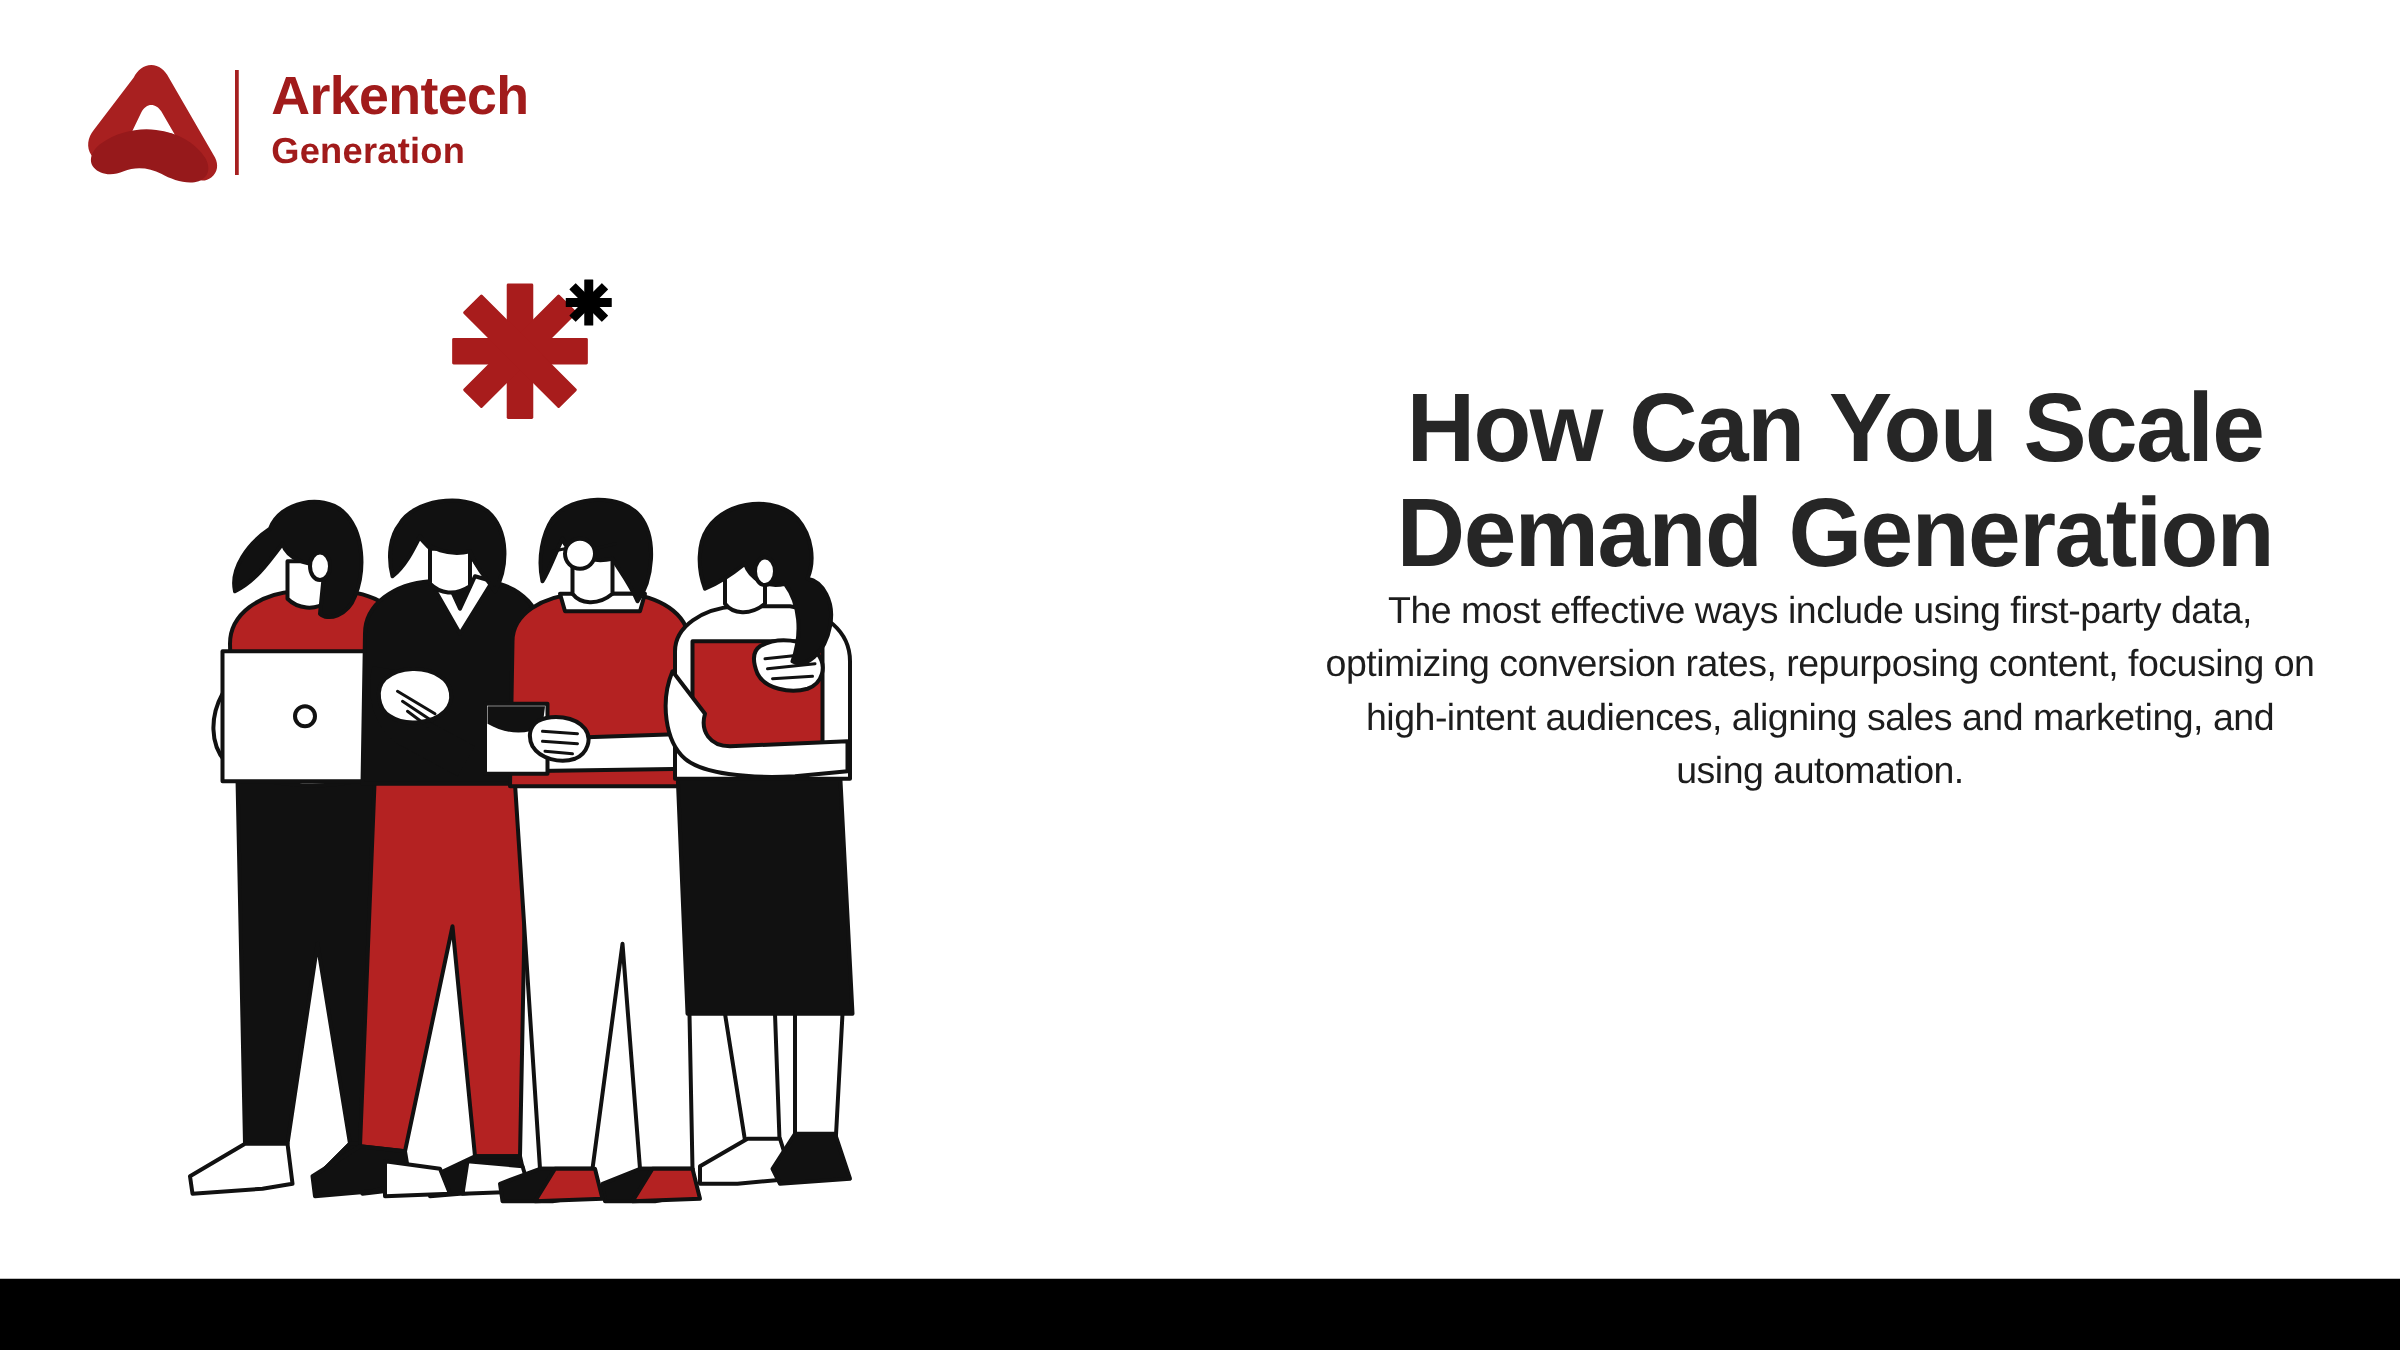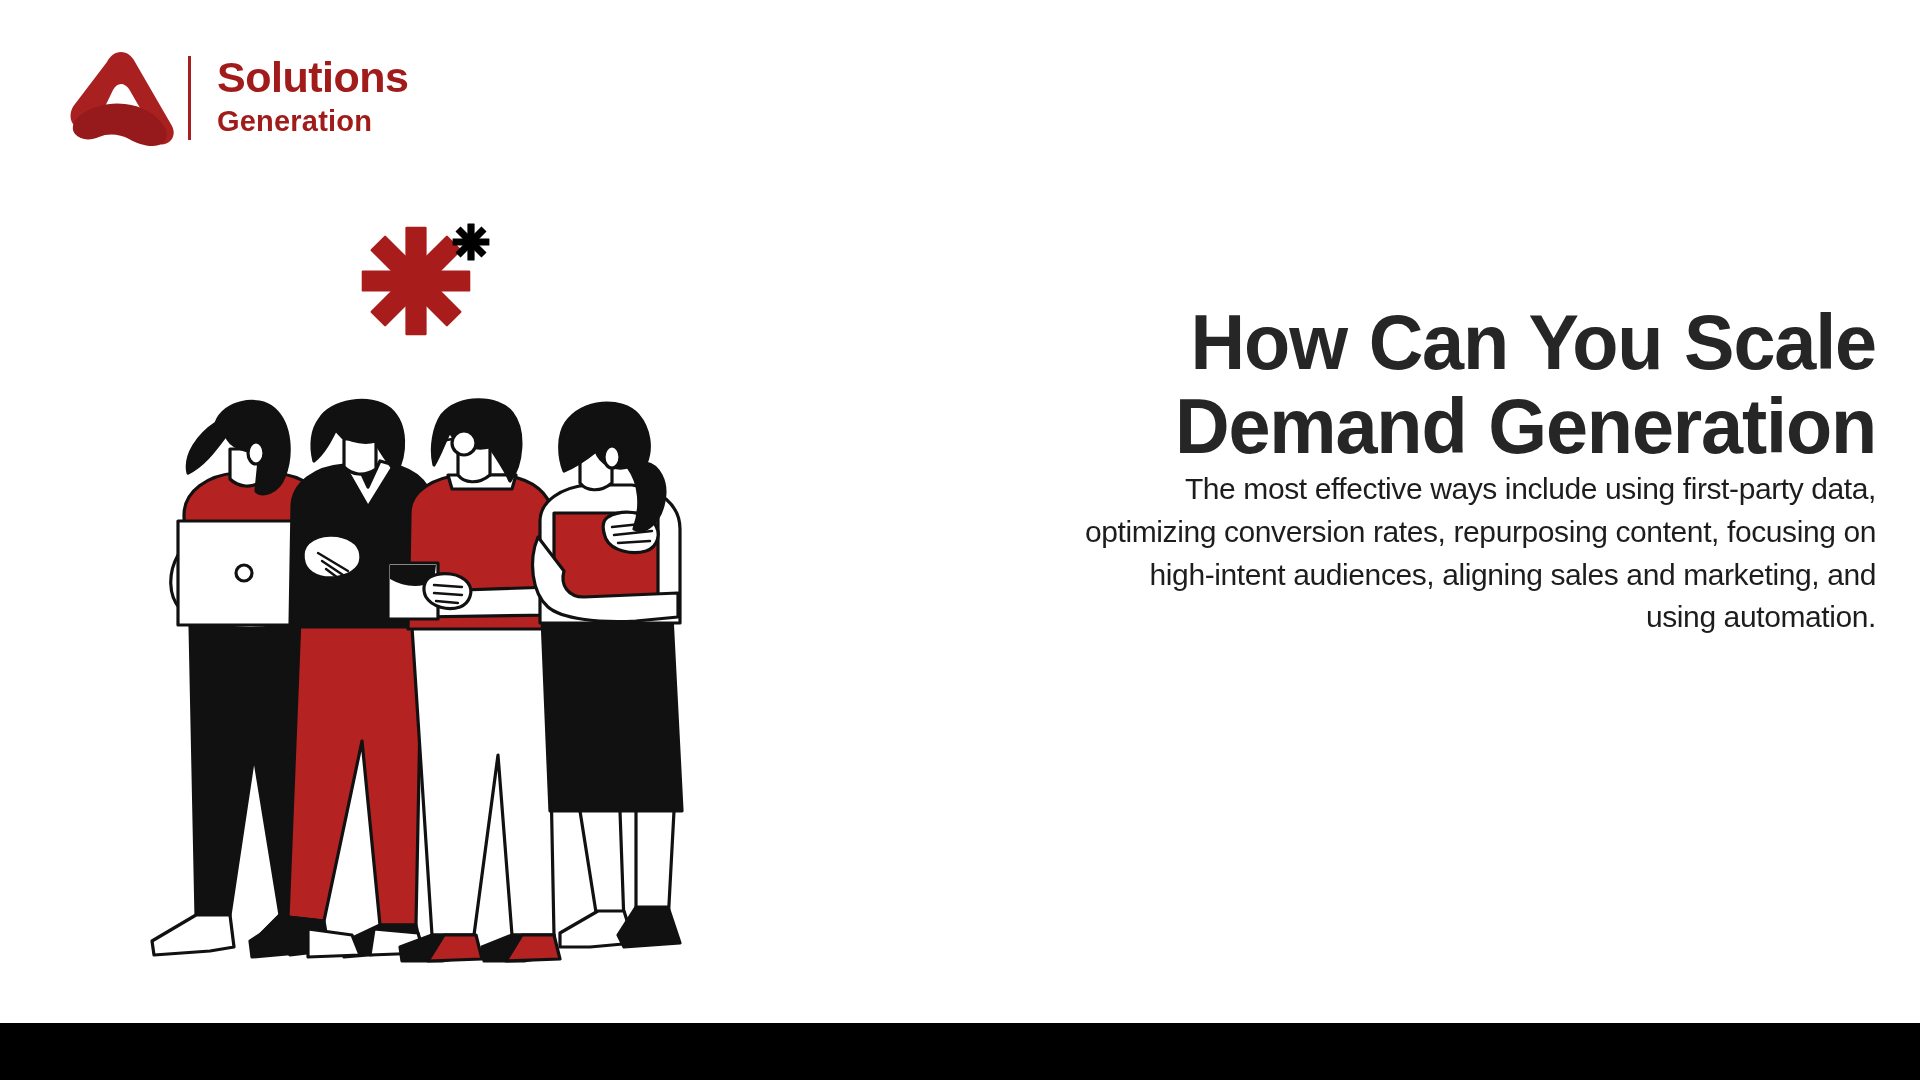--- a/index.html
+++ b/index.html
@@ -63,23 +63,23 @@
   
   .illustration {
     position:absolute;
     left:112px; top:395px;
     width:640px; height:600px;
   }
 
   
   .copy {
     position:absolute;
-    right:44px; top:300px;
+    right:64px; top:300px;
     width:800px;
-    text-align:right;
+    text-align:center;
   }
   .headline {
     font-size:78px;
     font-weight:700;
     line-height:1.08;
     color:#262626;
     letter-spacing:-1.2px;
     word-spacing:2px;
     transform:scaleX(0.97);
     transform-origin:right center;
@@ -132,21 +132,21 @@
                C107 86 105 94 97 97
                C88 100 76 96 67 91
                C58 86 46 85 37 89
                C28 93 18 92 13 86
                C8 80 12 71 20 66 Z" fill="#96191B"></path>
     </svg>
 
     <div class="brand-rule"></div>
 
     <div class="brand-words">
-      <div class="brand-name">Solutions</div>
+      <div class="brand-name">Arkentech</div>
       <div class="brand-sub">Generation</div>
     </div>
   </div>
 
 
   <svg class="asterisk-big" viewBox="0 0 100 100">
     <g fill="#A81C1C">
       <rect x="41" y="4" width="18" height="92" rx="1"></rect>
       <rect x="41" y="4" width="18" height="92" rx="1" transform="rotate(45 50 50)"></rect>
       <rect x="41" y="4" width="18" height="92" rx="1" transform="rotate(90 50 50)"></rect>

